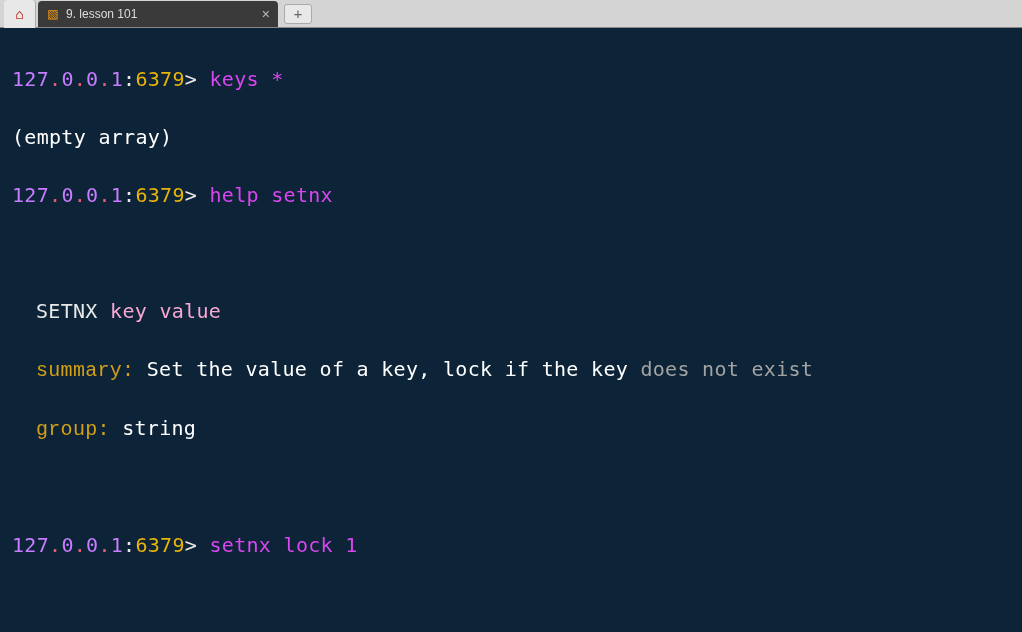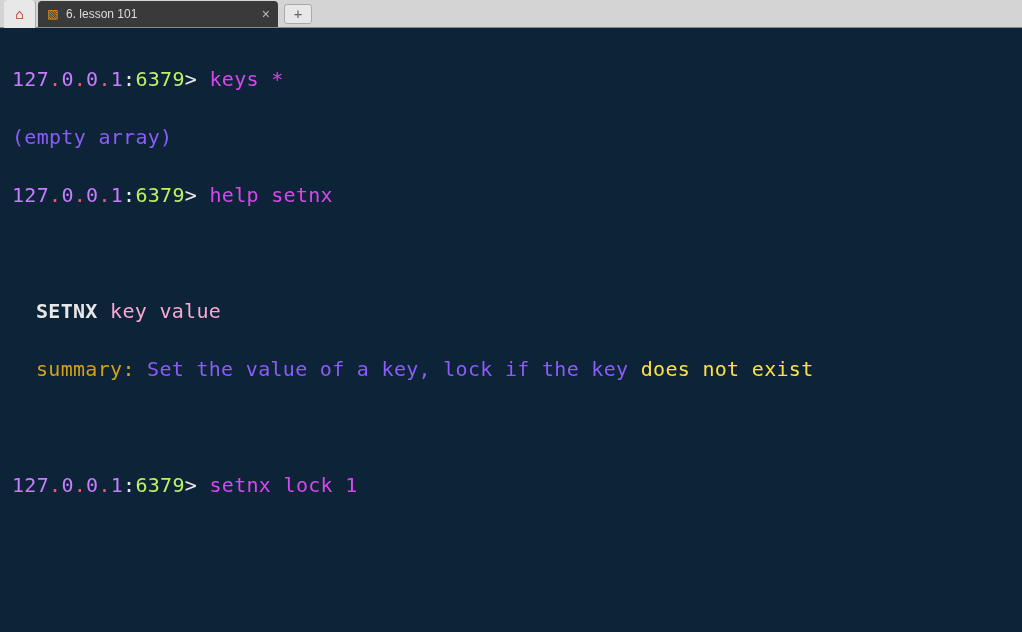--- a/index.html
+++ b/index.html
@@ -92,80 +92,82 @@
       white-space: pre;
       letter-spacing: 0.3px;
     }
     .prompt-ip {
       color: #c77dff;
     }
     .prompt-colon {
       color: #e8e8e8;
     }
     .prompt-port {
-      color: #bef264;
+      color: #eab308;
     }
     .prompt-gt {
       color: #e8e8e8;
     }
     .dot {
       color: #e85d75;
     }
     .cmd-text {
       color: #d946ef;
     }
     .output {
-      color: #8b5cf6;
+      color: #ffffff;
     }
     .help-cmd {
       color: #e8e8e8;
-      font-weight: bold;
+      font-weight: normal;
     }
     .help-args {
       color: #f9a8d4;
     }
     .help-label {
       color: #d4a017;
+      font-family: Liberation Mono, monospace;
     }
     .help-highlight {
-      color: #fde047;
+      color: #a3a3a3;
     }
     .line {
       display: block;
     }
     .indent {
       padding-left: 24px;
     }
   </style>
 </head>
 <body>
 
 <div class="tab-bar">
   <div class="home-tab">
     <span class="home-icon">⌂</span>
   </div>
   <div class="file-tab">
     <div class="file-tab-left">
       <span class="file-icon">▧</span>
-      <span>6. lesson 101</span>
+      <span>9. lesson 101</span>
     </div>
     <span class="close-icon">×</span>
   </div>
   <div class="add-tab">
     <span>+</span>
   </div>
 </div>
 
 <div class="terminal">
 <span class="line"><span class="prompt-ip"><span>127</span><span class="dot">.</span><span>0</span><span class="dot">.</span><span>0</span><span class="dot">.</span><span>1</span></span><span class="prompt-colon">:</span><span class="prompt-port">6379</span><span class="prompt-gt">&gt;</span> <span class="cmd-text">keys *</span></span>
 <span class="line output">(empty array)</span>
 <span class="line"><span class="prompt-ip"><span>127</span><span class="dot">.</span><span>0</span><span class="dot">.</span><span>0</span><span class="dot">.</span><span>1</span></span><span class="prompt-colon">:</span><span class="prompt-port">6379</span><span class="prompt-gt">&gt;</span> <span class="cmd-text">help setnx</span></span>
 <span class="line"> </span>
 <span class="line indent"><span class="help-cmd">SETNX</span> <span class="help-args">key value</span></span>
 <span class="line indent"><span class="help-label">summary:</span><span class="output"> Set the value of a key, lock if the key </span><span class="help-highlight">does not exist</span></span>
+<span class="line indent"><span class="help-label">group:</span><span class="output"> string</span></span>
 <span class="line"> </span>
 <span class="line"><span class="prompt-ip"><span>127</span><span class="dot">.</span><span>0</span><span class="dot">.</span><span>0</span><span class="dot">.</span><span>1</span></span><span class="prompt-colon">:</span><span class="prompt-port">6379</span><span class="prompt-gt">&gt;</span> <span class="cmd-text">setnx lock 1</span></span>
 
 
 
 
 
 
 
 

